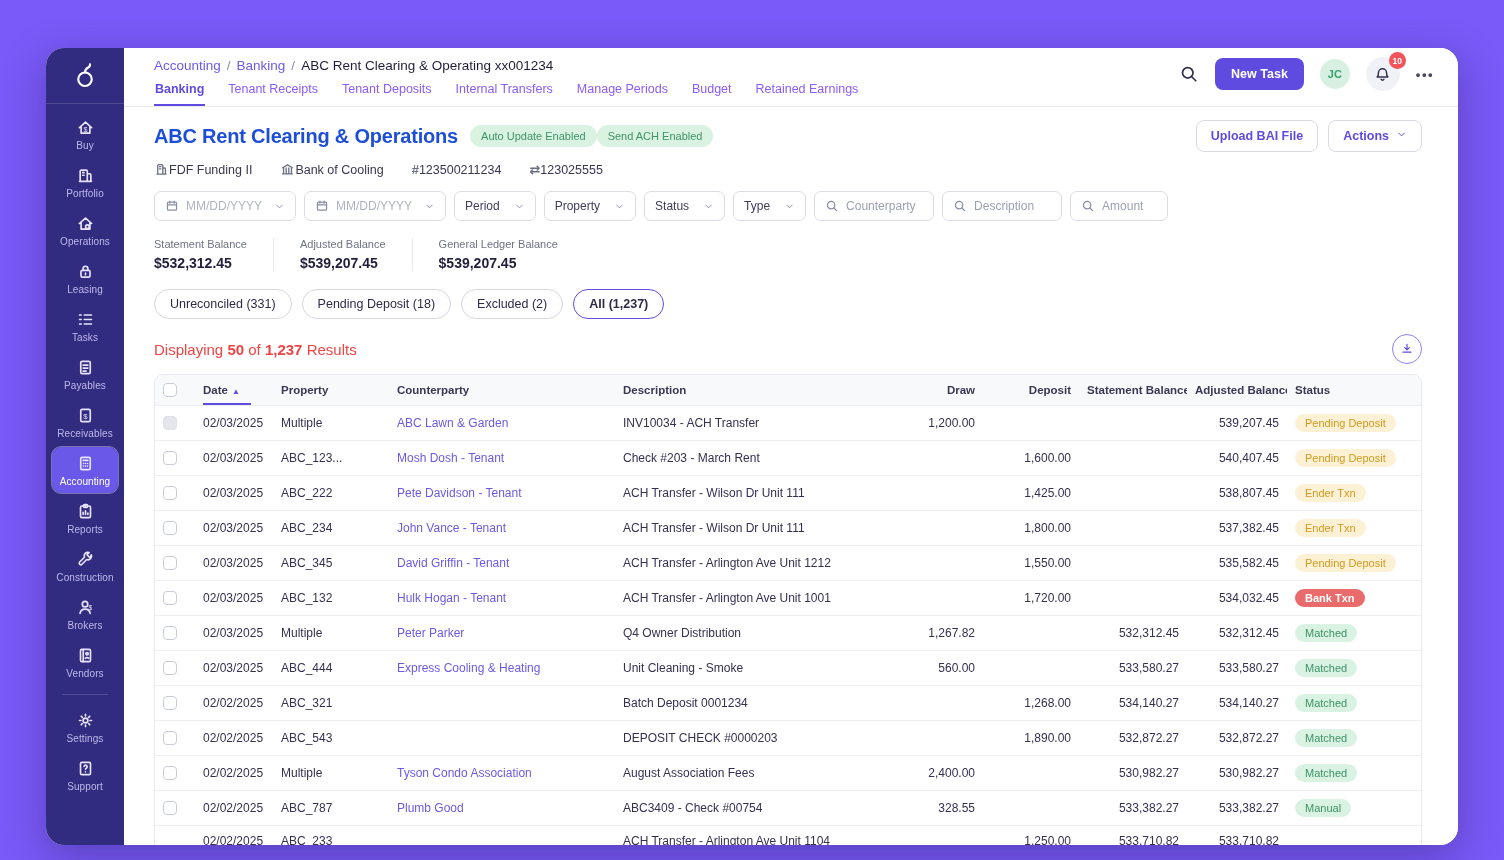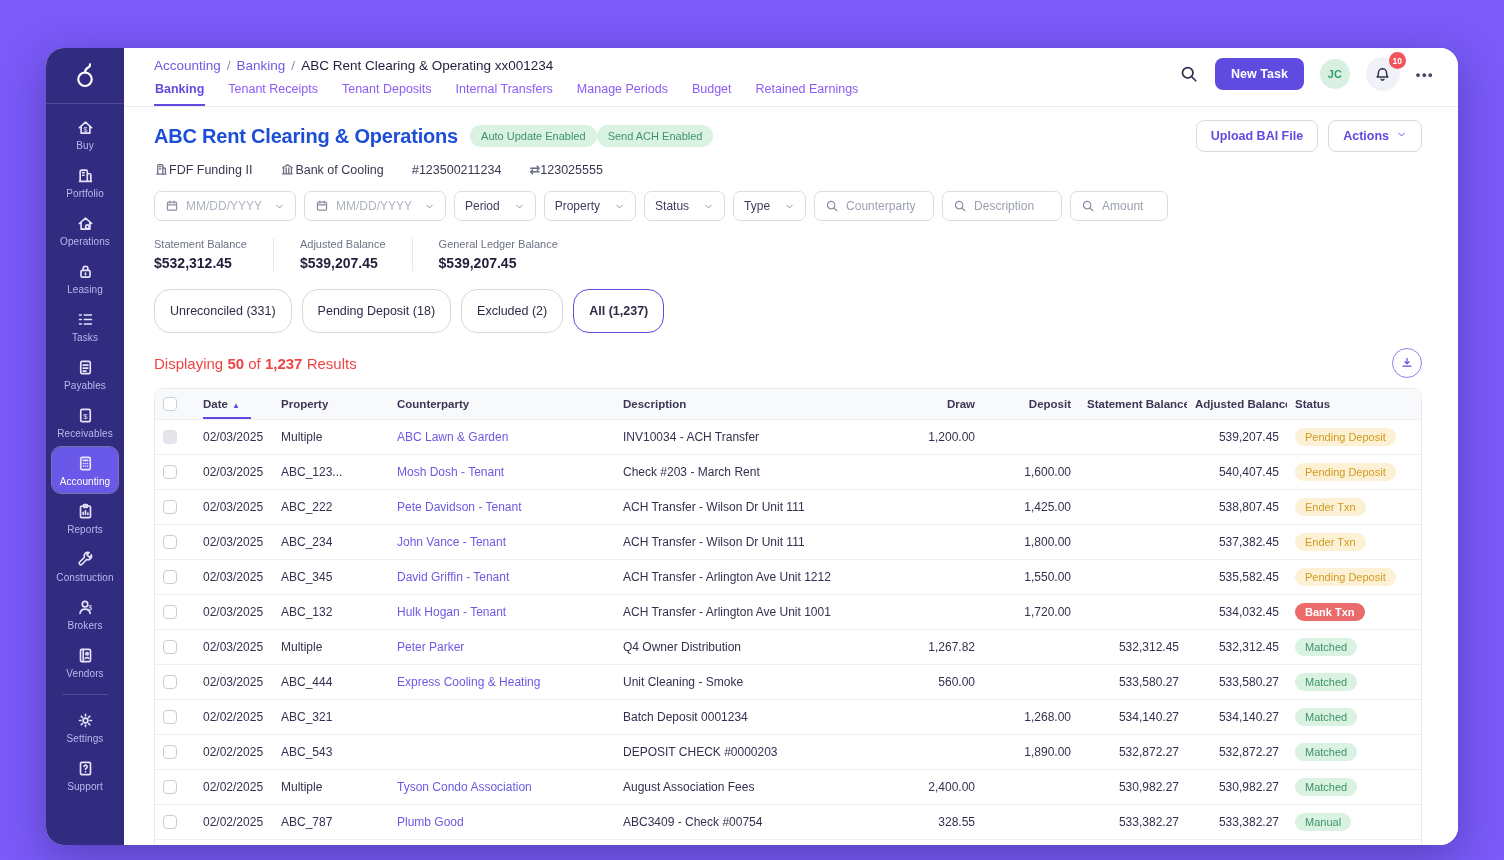--- a/index.html
+++ b/index.html
@@ -105,21 +105,21 @@
   .sum-label { font-size:11px; color:#6E7284; display:flex; align-items:center; gap:5px; }
   .sum-label .i-icon { width:12px; height:12px; color:#9A93D8; display:flex; }
   .sum-label .i-icon svg { width:12px; height:12px; }
   .sum-value-row { display:flex; align-items:center; gap:12px; margin-top:5px; }
   .sum-value { font-size:14px; font-weight:700; color:#211E3B; white-space:nowrap; }
   .circle-btn { width:27px; height:27px; border-radius:50%; border:1px solid #9A8DF3; background:#fff;
     color:var(--accent,#5F4BE0); display:flex; align-items:center; justify-content:center; cursor:pointer; }
   .circle-btn svg { width:13px; height:13px; }
   
   .pill-row { display:flex; gap:10px; margin-top:18px; }
-  .pill { height:44px; border:1px solid #D5D8E0; border-radius:16px; background:#fff; padding:0 15px;
+  .pill { height:30px; border:1px solid #D5D8E0; border-radius:16px; background:#fff; padding:0 15px;
     font-size:12.5px; font-weight:500; color:#2E2B47; display:flex; align-items:center; cursor:pointer;
     font-family:inherit; white-space:nowrap; }
   .pill.active { border:1.6px solid var(--accent,#5F4BE0); font-weight:600; }
   
   .results-row { display:flex; align-items:center; justify-content:space-between; margin-top:15px; }
   .results-text { font-size:15px; color:#ef4444; }
   .results-text b { font-weight:700; }
   .dl-btn { width:30px; height:30px; border-radius:50%; border:1px solid #8F80F2; background:#fff;
     color:var(--accent,#5F4BE0); display:flex; align-items:center; justify-content:center; cursor:pointer; }
   .dl-btn svg { width:14px; height:14px; }

